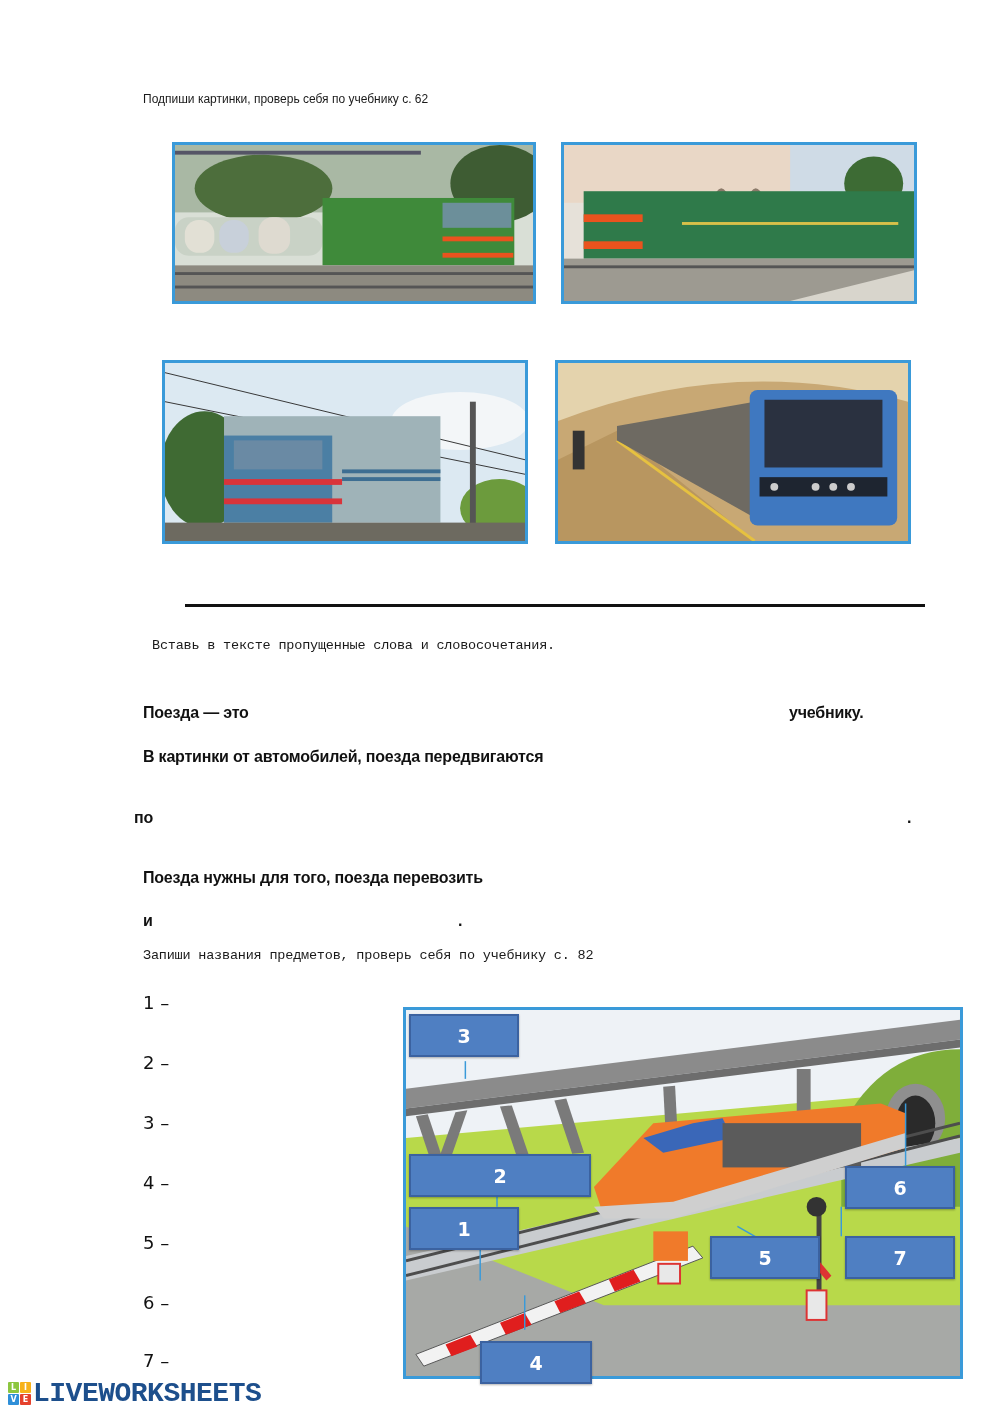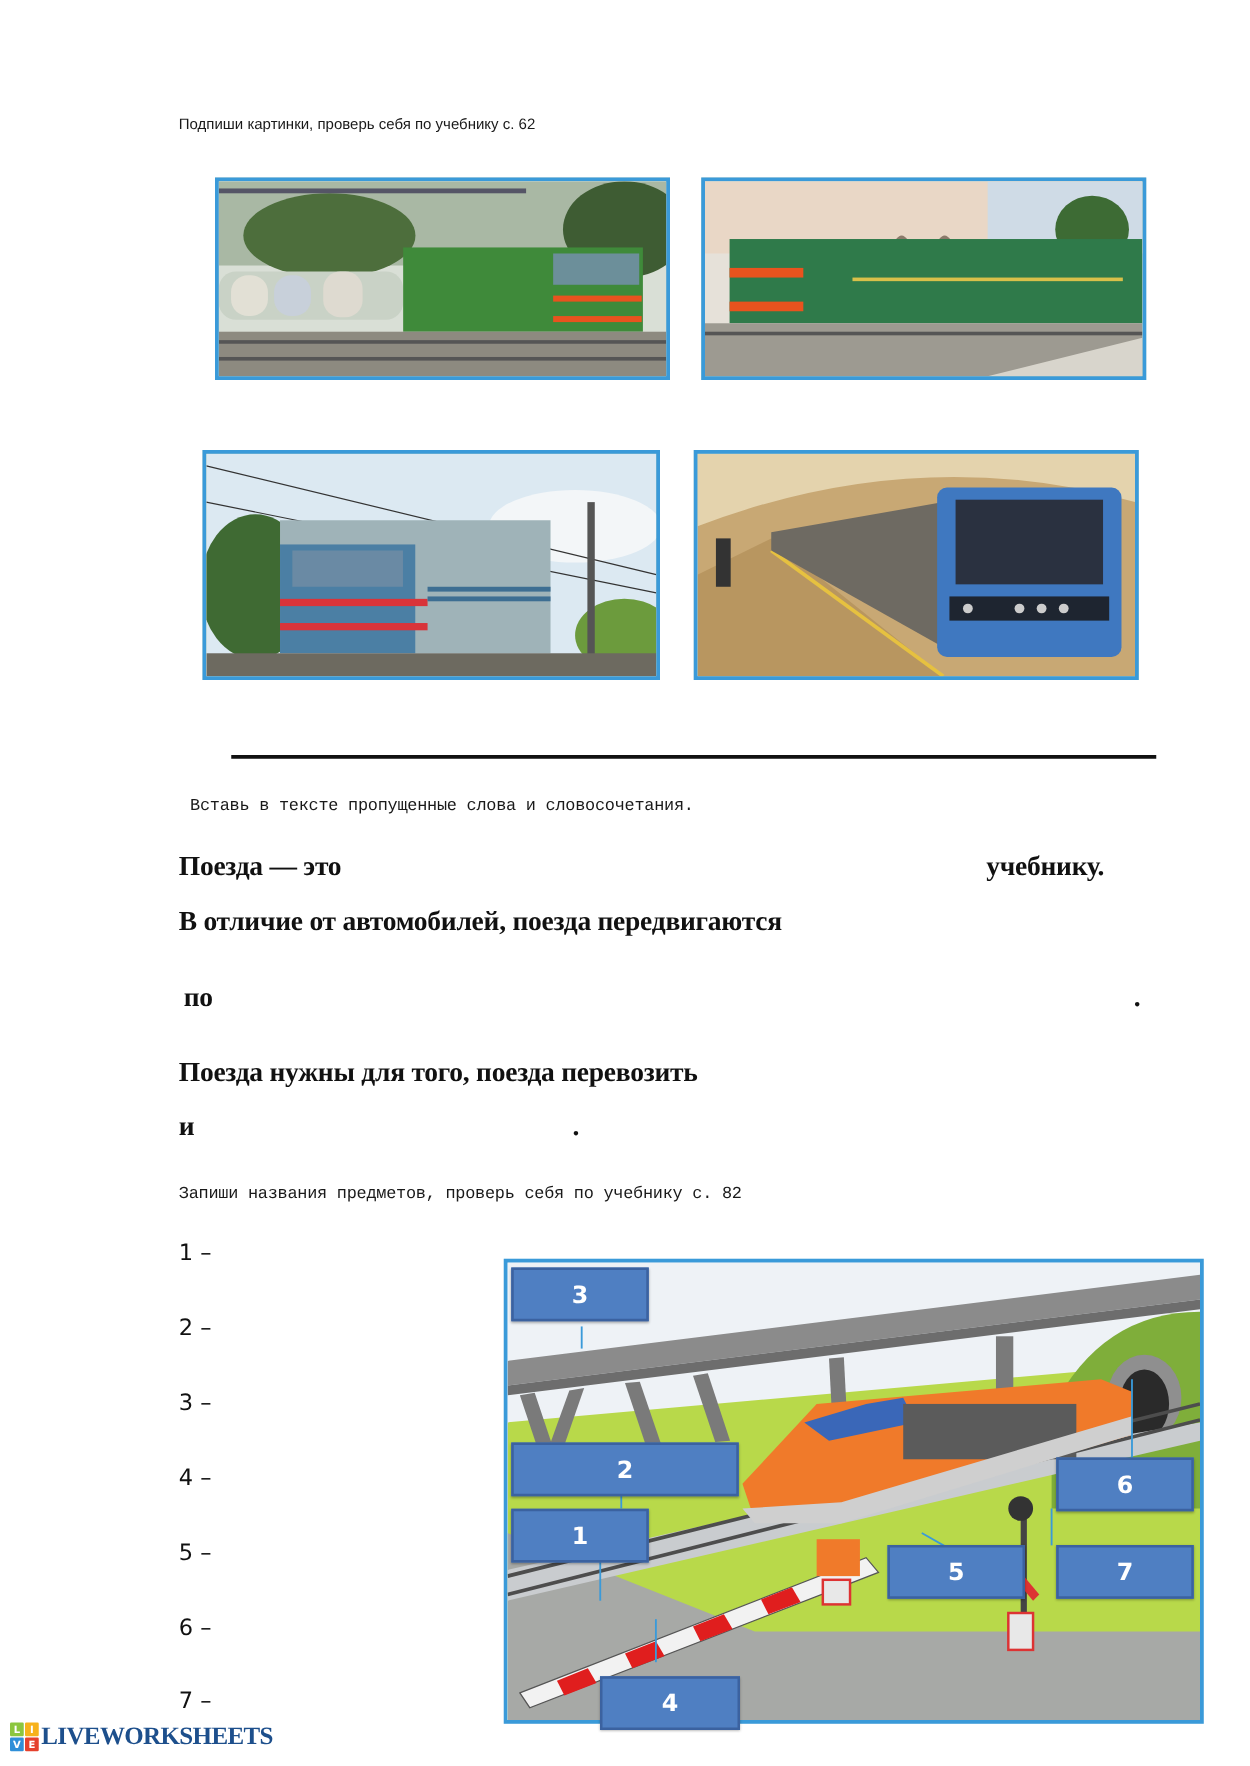--- a/index.html
+++ b/index.html
@@ -10,37 +10,37 @@
 
     .instr { font-family: "Liberation Sans", sans-serif; font-size: 12px; color: #1a1a1a; }
     .instr-narrow { font-family: Liberation Mono, monospace; font-size: 13.5px; letter-spacing: -0.2px; color: #1a1a1a; }
 
     
     .photo { position: absolute; border: 3px solid #3a9ad9; overflow: hidden; background: #c9d6c8; }
     .photo svg { width: 100%; height: 100%; display: block; }
 
     .rule { position: absolute; left: 185px; top: 604px; width: 740px; height: 3px; background: #111; }
 
-    .bold-line { position: absolute; font-family: Liberation Serif, serif; font-weight: bold; font-size: 22px; color: #111; letter-spacing: -0.2px; }
+    .bold-line { position: absolute; font-family: Liberation Sans, sans-serif; font-weight: bold; font-size: 16px; color: #111; letter-spacing: -0.2px; margin-top: 24px; }
 
     .blank-input { position: absolute; border: none; background: transparent; outline: none; font-family: "Liberation Sans", sans-serif; font-size: 20px; }
 
     .num-label { position: absolute; left: 143px; font-family: "DejaVu Sans", sans-serif; font-size: 18px; color: #111; }
     .num-input { position: absolute; left: 180px; width: 200px; height: 26px; border: none; background: transparent; outline: none; font-size: 16px; }
 
     
     .illus { position: absolute; left: 403px; top: 1007px; width: 560px; height: 372px; border: 3px solid #3a9ad9; overflow: hidden; background: #e8eef4; }
     .illus svg { width: 100%; height: 100%; display: block; }
 
     .tag { position: absolute; background: #4f7fc2; border: 2px solid #3b62a0; color: #ffffff; font-family: "DejaVu Sans", sans-serif; font-weight: bold; font-size: 19px; display: flex; align-items: center; justify-content: center; cursor: pointer; box-shadow: 0 1px 2px rgba(0,0,0,0.3); }
 
     .logo { position: absolute; left: 8px; top: 1378px; display: flex; align-items: center; }
     .logo-cube { display: grid; grid-template-columns: 11px 11px; grid-template-rows: 11px 11px; gap: 1px; margin-right: 2px; }
     .logo-cube span { font-family: "DejaVu Sans", sans-serif; font-size: 8px; font-weight: bold; color: #fff; display: flex; align-items: center; justify-content: center; border-radius: 1px; }
-    .logo-text { font-family: Liberation Serif, serif; font-weight: bold; font-size: 20px; color: #1d4f8c; letter-spacing: -0.5px; }
+    .logo-text { font-family: Liberation Mono, monospace; font-weight: bold; font-size: 28px; color: #1d4f8c; letter-spacing: -0.5px; }
   </style>
 </head>
 <body>
 
 <div class="abs instr" style="left:143px; top:92px;">Подпиши картинки, проверь себя по учебнику с. 62</div>
 
 <div class="photo" style="left:172px; top:142px; width:364px; height:162px;">
   <svg viewBox="0 0 364 162" preserveAspectRatio="none">
     <rect width="364" height="162" fill="#d9dfd6"></rect>
     <rect x="0" y="0" width="364" height="70" fill="#a9b8a4"></rect>
@@ -118,23 +118,23 @@
 </div>
 
 <div class="rule"></div>
 
 <div class="abs instr-narrow" style="left:152px; top:638px;">Вставь в тексте пропущенные слова и словосочетания.</div>
 
 <div class="bold-line" style="left:143px; top:680px;">Поезда — это</div>
 <input class="blank-input" style="left: 320px; top: 678px; width: 460px; height: 30px;" type="text">
 <div class="bold-line" style="left:789px; top:680px;">учебнику.</div>
 
-<div class="bold-line" style="left:143px; top:724px;">В отличие от автомобилей, поезда передвигаются</div>
-
-<div class="bold-line" style="left:147px; top:785px;">по</div>
+<div class="bold-line" style="left:143px; top:724px;">В картинки от автомобилей, поезда передвигаются</div>
+
+<div class="bold-line" style="left:134px; top:785px;">по</div>
 <input class="blank-input" style="left: 182px; top: 782px; width: 720px; height: 30px;" type="text">
 <div class="bold-line" style="left:907px; top:785px;">.</div>
 
 <div class="bold-line" style="left:143px; top:845px;">Поезда нужны для того, поезда перевозить</div>
 <input class="blank-input" style="left: 690px; top: 842px; width: 230px; height: 30px;" type="text">
 
 <div class="bold-line" style="left:143px; top:888px;">и</div>
 <input class="blank-input" style="left: 168px; top: 886px; width: 285px; height: 30px;" type="text">
 <div class="bold-line" style="left:458px; top:888px;">.</div>
 

